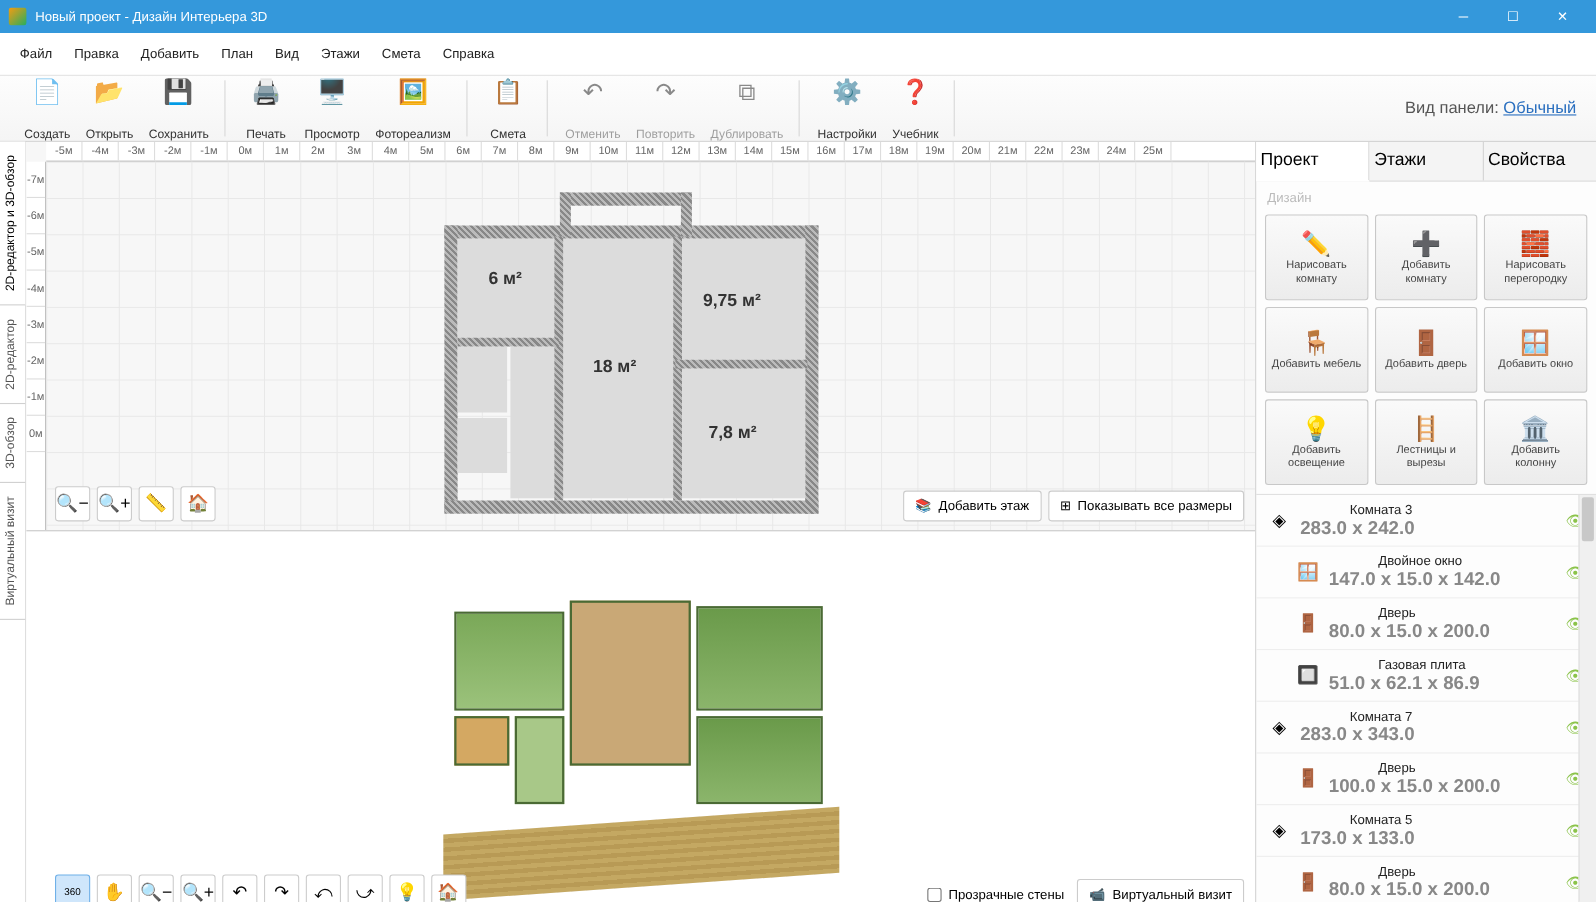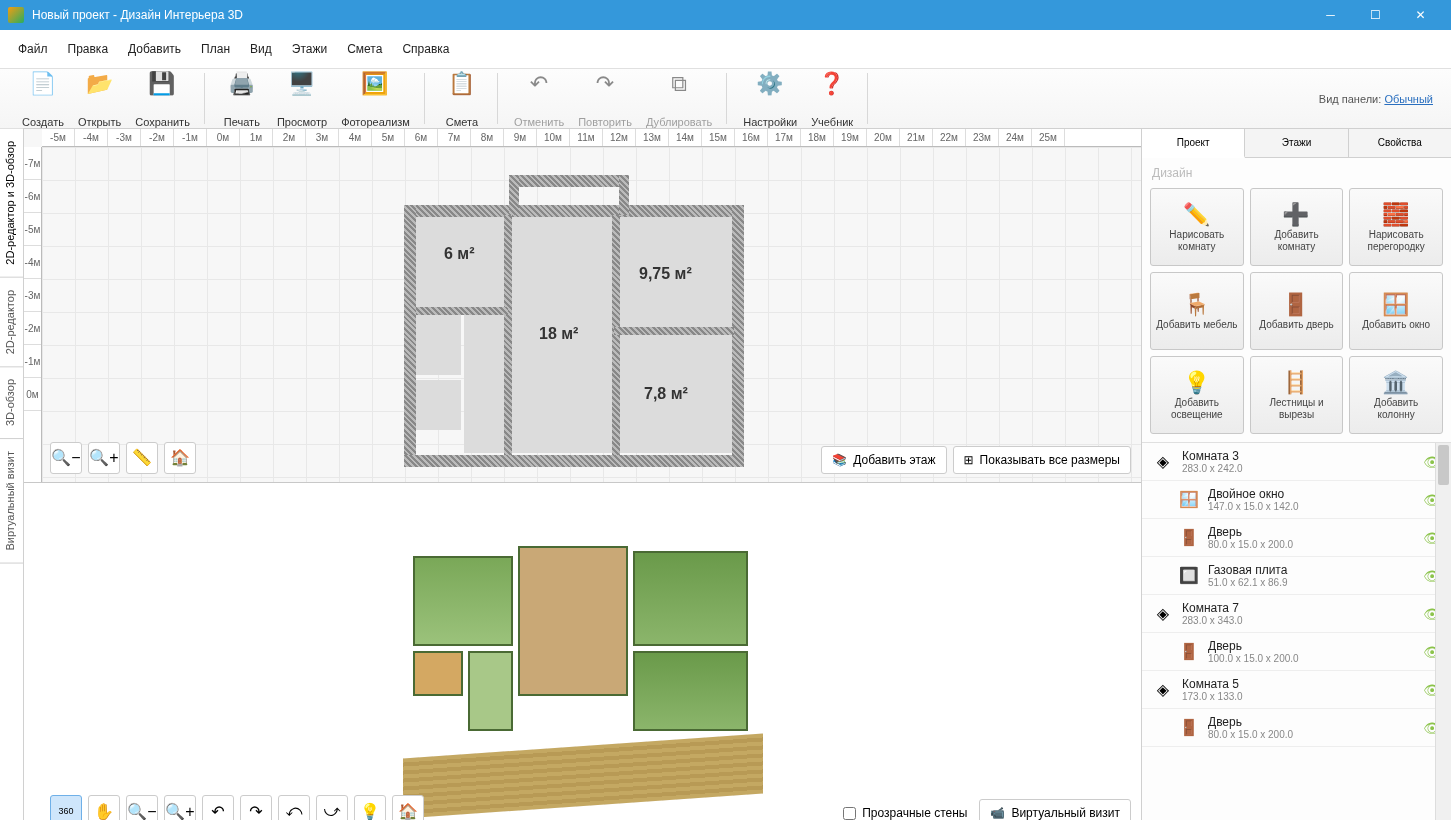--- a/index.html
+++ b/index.html
@@ -14,21 +14,21 @@
 .menubar { background: #fff; border-bottom: 1px solid #e0e0e0; height: 39px; display: flex; align-items: center; padding: 0 8px; gap: 0; }
 .menubar .menu-item { padding: 4px 10px; cursor: pointer; font-size: 12px; color: #222; }
 
 .toolbar { background: linear-gradient(#fdfdfd,#f5f5f5); border-bottom: 1px solid #d0d0d0; height: 60px; display: flex; align-items: center; padding: 4px 8px; gap: 2px; position: relative; }
 .toolbar .tgroup { display: flex; gap: 2px; padding: 0 8px; border-right: 1px solid #d8d8d8; height: 100%; align-items: center; }
 .toolbar .tgroup:last-of-type { border-right: none; }
 .toolbar .tbtn { display: flex; flex-direction: column; align-items: center; justify-content: center; padding: 2px 6px; cursor: pointer; border-radius: 3px; min-width: 54px; }
 .toolbar .tbtn .ticon { width: 28px; height: 28px; display: flex; align-items: center; justify-content: center; font-size: 22px; }
 .toolbar .tbtn .tlabel { font-size: 11px; color: #333; margin-top: 18px; }
 .toolbar .tbtn.disabled { opacity: 0.45; pointer-events: none; }
-.toolbar .panel-mode { margin-left: auto; font-size: 11px; color: #555; padding-right: 10px; }
+.toolbar .panel-mode { margin-left: auto; font-size: 15px; color: #555; padding-right: 10px; }
 .toolbar .panel-mode .link { color: #2a6fbf; text-decoration: underline; cursor: pointer; }
 
 .main { display: flex; height: calc(820px - 30px - 24px - 60px); }
 .left-tabs { width: 24px; background: #fff; border-right: 1px solid #d0d0d0; display: flex; flex-direction: column; }
 .left-tab { writing-mode: vertical-rl; transform: rotate(180deg); padding: 12px 4px; font-size: 11px; color: #555; border-top: 1px solid #d0d0d0; cursor: pointer; text-align: center; }
 .left-tab.active { background: #fff; color: #000; font-weight: 500; }
 
 .canvas-area { flex: 1; display: flex; flex-direction: column; background: #fff; }
 .pane-2d { flex: 1; position: relative; background: #f7f7f7; overflow: hidden; }
 .ruler-h { position: absolute; top: 0; left: 18px; right: 0; height: 18px; background: #fff; border-bottom: 1px solid #bbb; display: flex; font-size: 10px; color: #666; }
@@ -55,42 +55,42 @@
 
 .pane3d-tools { position: absolute; left: 26px; bottom: 8px; display: flex; gap: 6px; }
 .pane3d-tools .tool { width: 32px; height: 32px; background: #fff; border: 1px solid #ccc; border-radius: 3px; display: flex; align-items: center; justify-content: center; cursor: pointer; font-size: 16px; }
 .pane3d-tools .tool.active { background:#cfe6fb; border-color:#6fb0e8; }
 .pane3d-right { position: absolute; right: 10px; bottom: 8px; display: flex; gap: 12px; align-items: center; }
 .chk { display: flex; align-items: center; gap: 6px; font-size: 12px; }
 .pbtn2 { background: #fff; border: 1px solid #ccc; border-radius: 3px; padding: 6px 10px; display: flex; align-items: center; gap: 6px; cursor: pointer; font-size: 12px; }
 
 .right-panel { width: 310px; background: #fdfdfd; border-left: 1px solid #d0d0d0; display: flex; flex-direction: column; }
 .rp-tabs { display: flex; border-bottom: 1px solid #d0d0d0; }
-.rp-tab { flex: 1; text-align: center; padding: 8px 4px; font-size: 10px; cursor: pointer; border-right: 1px solid #d0d0d0; background:#f4f4f4; }
+.rp-tab { flex: 1; text-align: left; padding: 8px 4px; font-size: 16px; cursor: pointer; border-right: 1px solid #d0d0d0; background:#f4f4f4; }
 .rp-tab.active { background: #fff; border-bottom: 2px solid #fff; margin-bottom: -1px; font-weight: 500; }
 .rp-tab:last-child { border-right: none; }
 
 .rp-section-title { padding: 8px 10px; font-size: 12px; color: #bbb; }
 .rp-btn-grid { display: grid; grid-template-columns: repeat(3, 1fr); gap: 6px; padding: 0 8px 8px; }
 .rp-btn { background: linear-gradient(#fafafa,#ececec); border: 1px solid #c8c8c8; border-radius: 3px; height: 78px; display: flex; flex-direction: column; align-items: center; justify-content: center; cursor: pointer; padding: 4px; }
 .rp-btn .rp-icon { font-size: 22px; height: 28px; display:flex; align-items:center; }
 .rp-btn .rp-label { font-size: 10px; text-align: center; line-height: 1.2; color: #444; }
 
 .obj-header { display:flex; align-items:center; padding: 6px 10px; color:#bbb; font-size: 12px; }
 .obj-header .sp { flex:1; }
 .obj-header .etc { color:#888; font-size:11px; }
 .obj-header .settings-icon { width:16px;height:16px;border:1px solid #bbb; border-radius:2px; display:flex;align-items:center;justify-content:center;font-size:10px; cursor:pointer; }
 
 .obj-list { flex: 1; overflow-y: auto; border-top: 1px solid #e0e0e0; position:relative; }
 .obj-item { display: flex; align-items: center; padding: 6px 10px; border-bottom: 1px solid #eee; cursor: pointer; }
 .obj-item.child { padding-left: 36px; }
 .obj-icon { width: 22px; height: 22px; margin-right: 8px; display: flex; align-items: center; justify-content: center; font-size: 16px; }
 .obj-text { flex: 1; }
-.obj-name { font-size: 12px; color: #222; }
-.obj-dims { font-size: 10px; color: #888; }
+.obj-name { font-size: 12px; color: #222; margin-left: 45px; }
+.obj-dims { font-size: 17px; color: #888; font-weight: bold; }
 .obj-eye { color: #8bc34a; font-size: 14px; }
 .scrollbar { position:absolute; right:0; top:0; bottom:0; width:16px; background:#f0f0f0; border-left:1px solid #ddd; }
 .scrollbar .thumb { position:absolute; left:2px; right:2px; top:2px; height:40px; background:#c8c8c8; border-radius:2px; }
 .scrollbar .arrow { position:absolute; left:0; right:0; height:16px; display:flex; align-items:center; justify-content:center; font-size:9px; color:#666; background:#f0f0f0; }
 .scrollbar .arrow.up { top:0; }
 .scrollbar .arrow.down { bottom:0; }
 </style>
 </head>
 <body>
 

